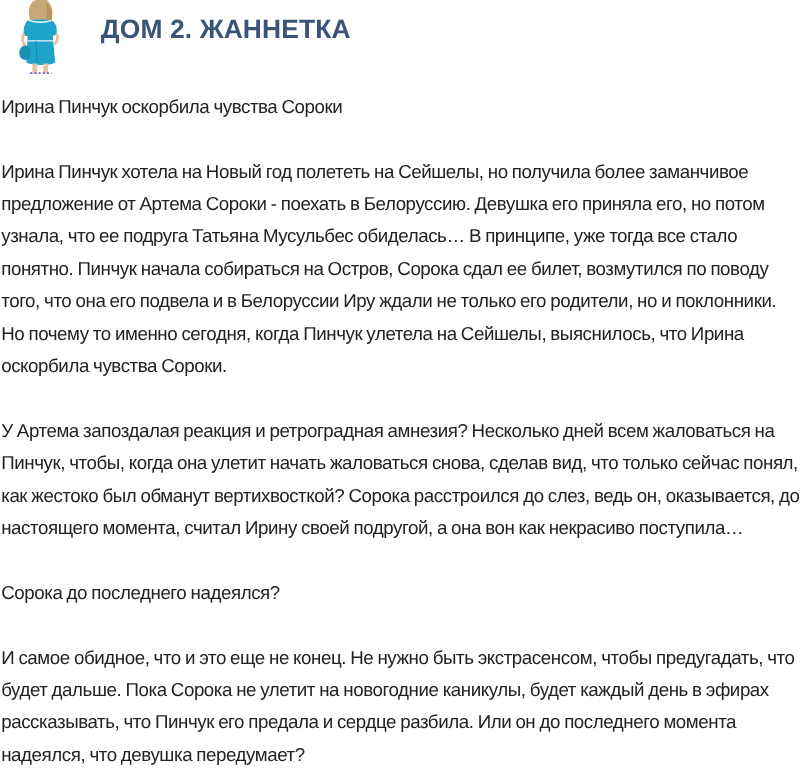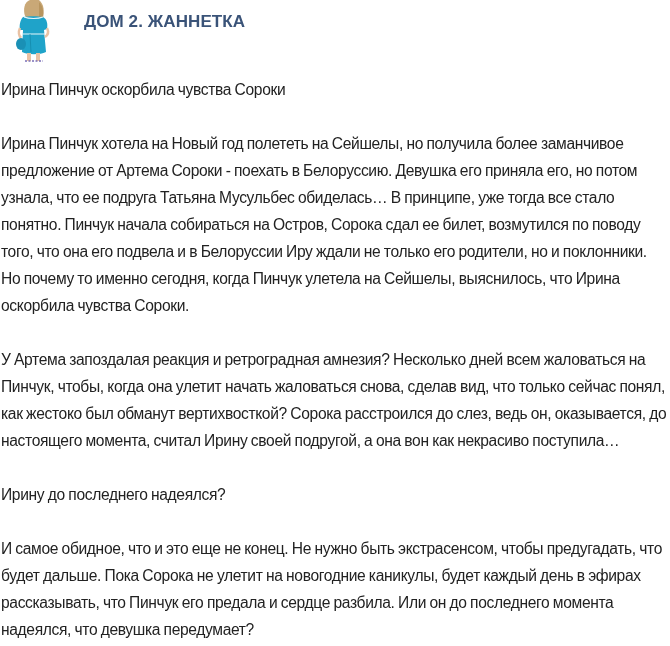--- a/index.html
+++ b/index.html
@@ -26,21 +26,21 @@
       position: absolute;
       left: 12px;
       top: 0;
       width: 44px;
       height: 64px;
     }
     .site-title {
       position: absolute;
       left: 84px;
       top: 12px;
-      font-size: 17px;
+      font-size: 22px;
       font-weight: bold;
       color: #3a5378;
       letter-spacing: 0.1px;
       white-space: nowrap;
     }
     .article {
       position: absolute;
       left: 1px;
       top: 76px;
       width: 668px;
@@ -81,15 +81,15 @@
       <path d="M13 61 L31 61" stroke="#7a6fb8" stroke-width="1.5" stroke-dasharray="2 1.5"></path>
     </svg>
   </div>
   <div class="site-title">ДОМ 2. ЖАННЕТКА</div>
 </div>
 
 <div class="article">
   <p class="headline">Ирина Пинчук оскорбила чувства Сороки</p>
   <p>Ирина Пинчук хотела на Новый год полететь на Сейшелы, но получила более заманчивое предложение от Артема Сороки - поехать в Белоруссию. Девушка его приняла его, но потом узнала, что ее подруга Татьяна Мусульбес обиделась… В принципе, уже тогда все стало понятно. Пинчук начала собираться на Остров, Сорока сдал ее билет, возмутился по поводу того, что она его подвела и в Белоруссии Иру ждали не только его родители, но и поклонники. Но почему то именно сегодня, когда Пинчук улетела на Сейшелы, выяснилось, что Ирина оскорбила чувства Сороки.</p>
   <p>У Артема запоздалая реакция и ретроградная амнезия? Несколько дней всем жаловаться на Пинчук, чтобы, когда она улетит начать жаловаться снова, сделав вид, что только сейчас понял, как жестоко был обманут вертихвосткой? Сорока расстроился до слез, ведь он, оказывается, до настоящего момента, считал Ирину своей подругой, а она вон как некрасиво поступила…</p>
-  <p>Ирину до последнего надеялся?</p>
+  <p>Сорока до последнего надеялся?</p>
   <p>И самое обидное, что и это еще не конец. Не нужно быть экстрасенсом, чтобы предугадать, что будет дальше. Пока Сорока не улетит на новогодние каникулы, будет каждый день в эфирах рассказывать, что Пинчук его предала и сердце разбила. Или он до последнего момента надеялся, что девушка передумает?</p>
 </div>
 
 </body></html>

